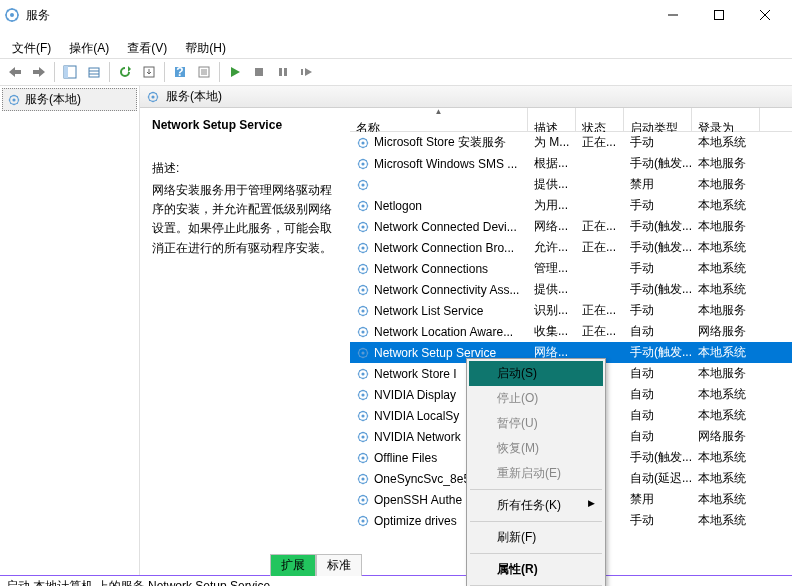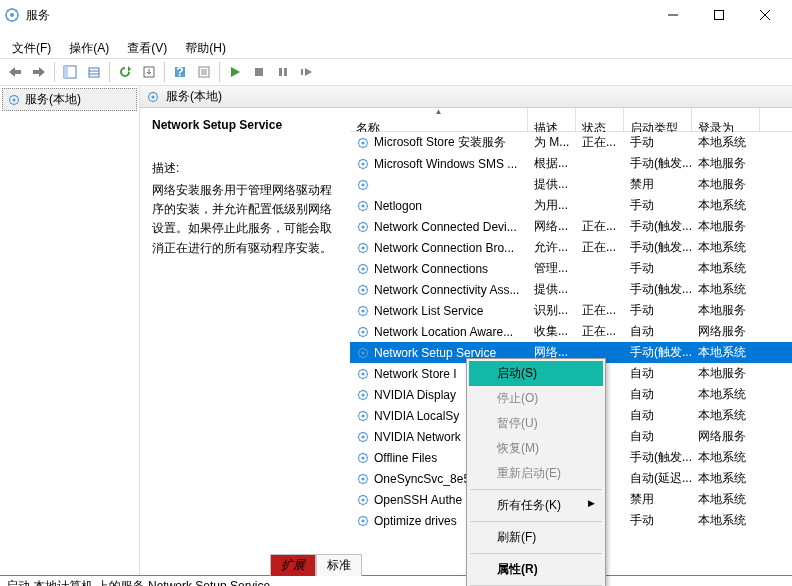--- a/index.html
+++ b/index.html
@@ -47,28 +47,28 @@
 .row .cell { padding: 0 6px; overflow: hidden; text-overflow: ellipsis; white-space: nowrap; display: flex; align-items: center; gap: 4px; }
 
 .col-name { width: 178px; }
 .col-desc { width: 48px; }
 .col-status { width: 48px; }
 .col-startup { width: 68px; }
 .col-logon { width: 68px; }
 
 .tabs { height: 22px; display: flex; align-items: flex-end; padding-left: 130px; }
 .tab { padding: 2px 10px; border: 1px solid #c0c0c0; border-bottom: none; background: #f8f8f8; font-size: 12px; position: relative; top: 1px; }
-.tab.active { background: #b91c1c; font-style: italic; }
+.tab.active { background: #22c55e; }
 
 .statusbar { height: 20px; padding: 2px 6px; display: flex; align-items: center; }
 
 
 .context-menu { position: absolute; background: #f2f2f2; border: 1px solid #a0a0a0; box-shadow: 2px 2px 4px rgba(0,0,0,0.25); padding: 2px; }
 .context-menu .citem { padding: 4px 30px 4px 28px; cursor: default; position: relative; }
-.context-menu .citem.highlighted { background: #14b8a6; }
+.context-menu .citem.highlighted { background: #0f766e; }
 .context-menu .citem.disabled { color: #888; }
 .context-menu .csep { height: 1px; background: #d0d0d0; margin: 3px 1px; }
 .context-menu .submenu-arrow { position: absolute; right: 8px; top: 5px; font-size: 9px; }
 
 .gear-icon { width: 14px; height: 14px; }
 </style>
 </head>
 <body>
 
 <div class="titlebar">

